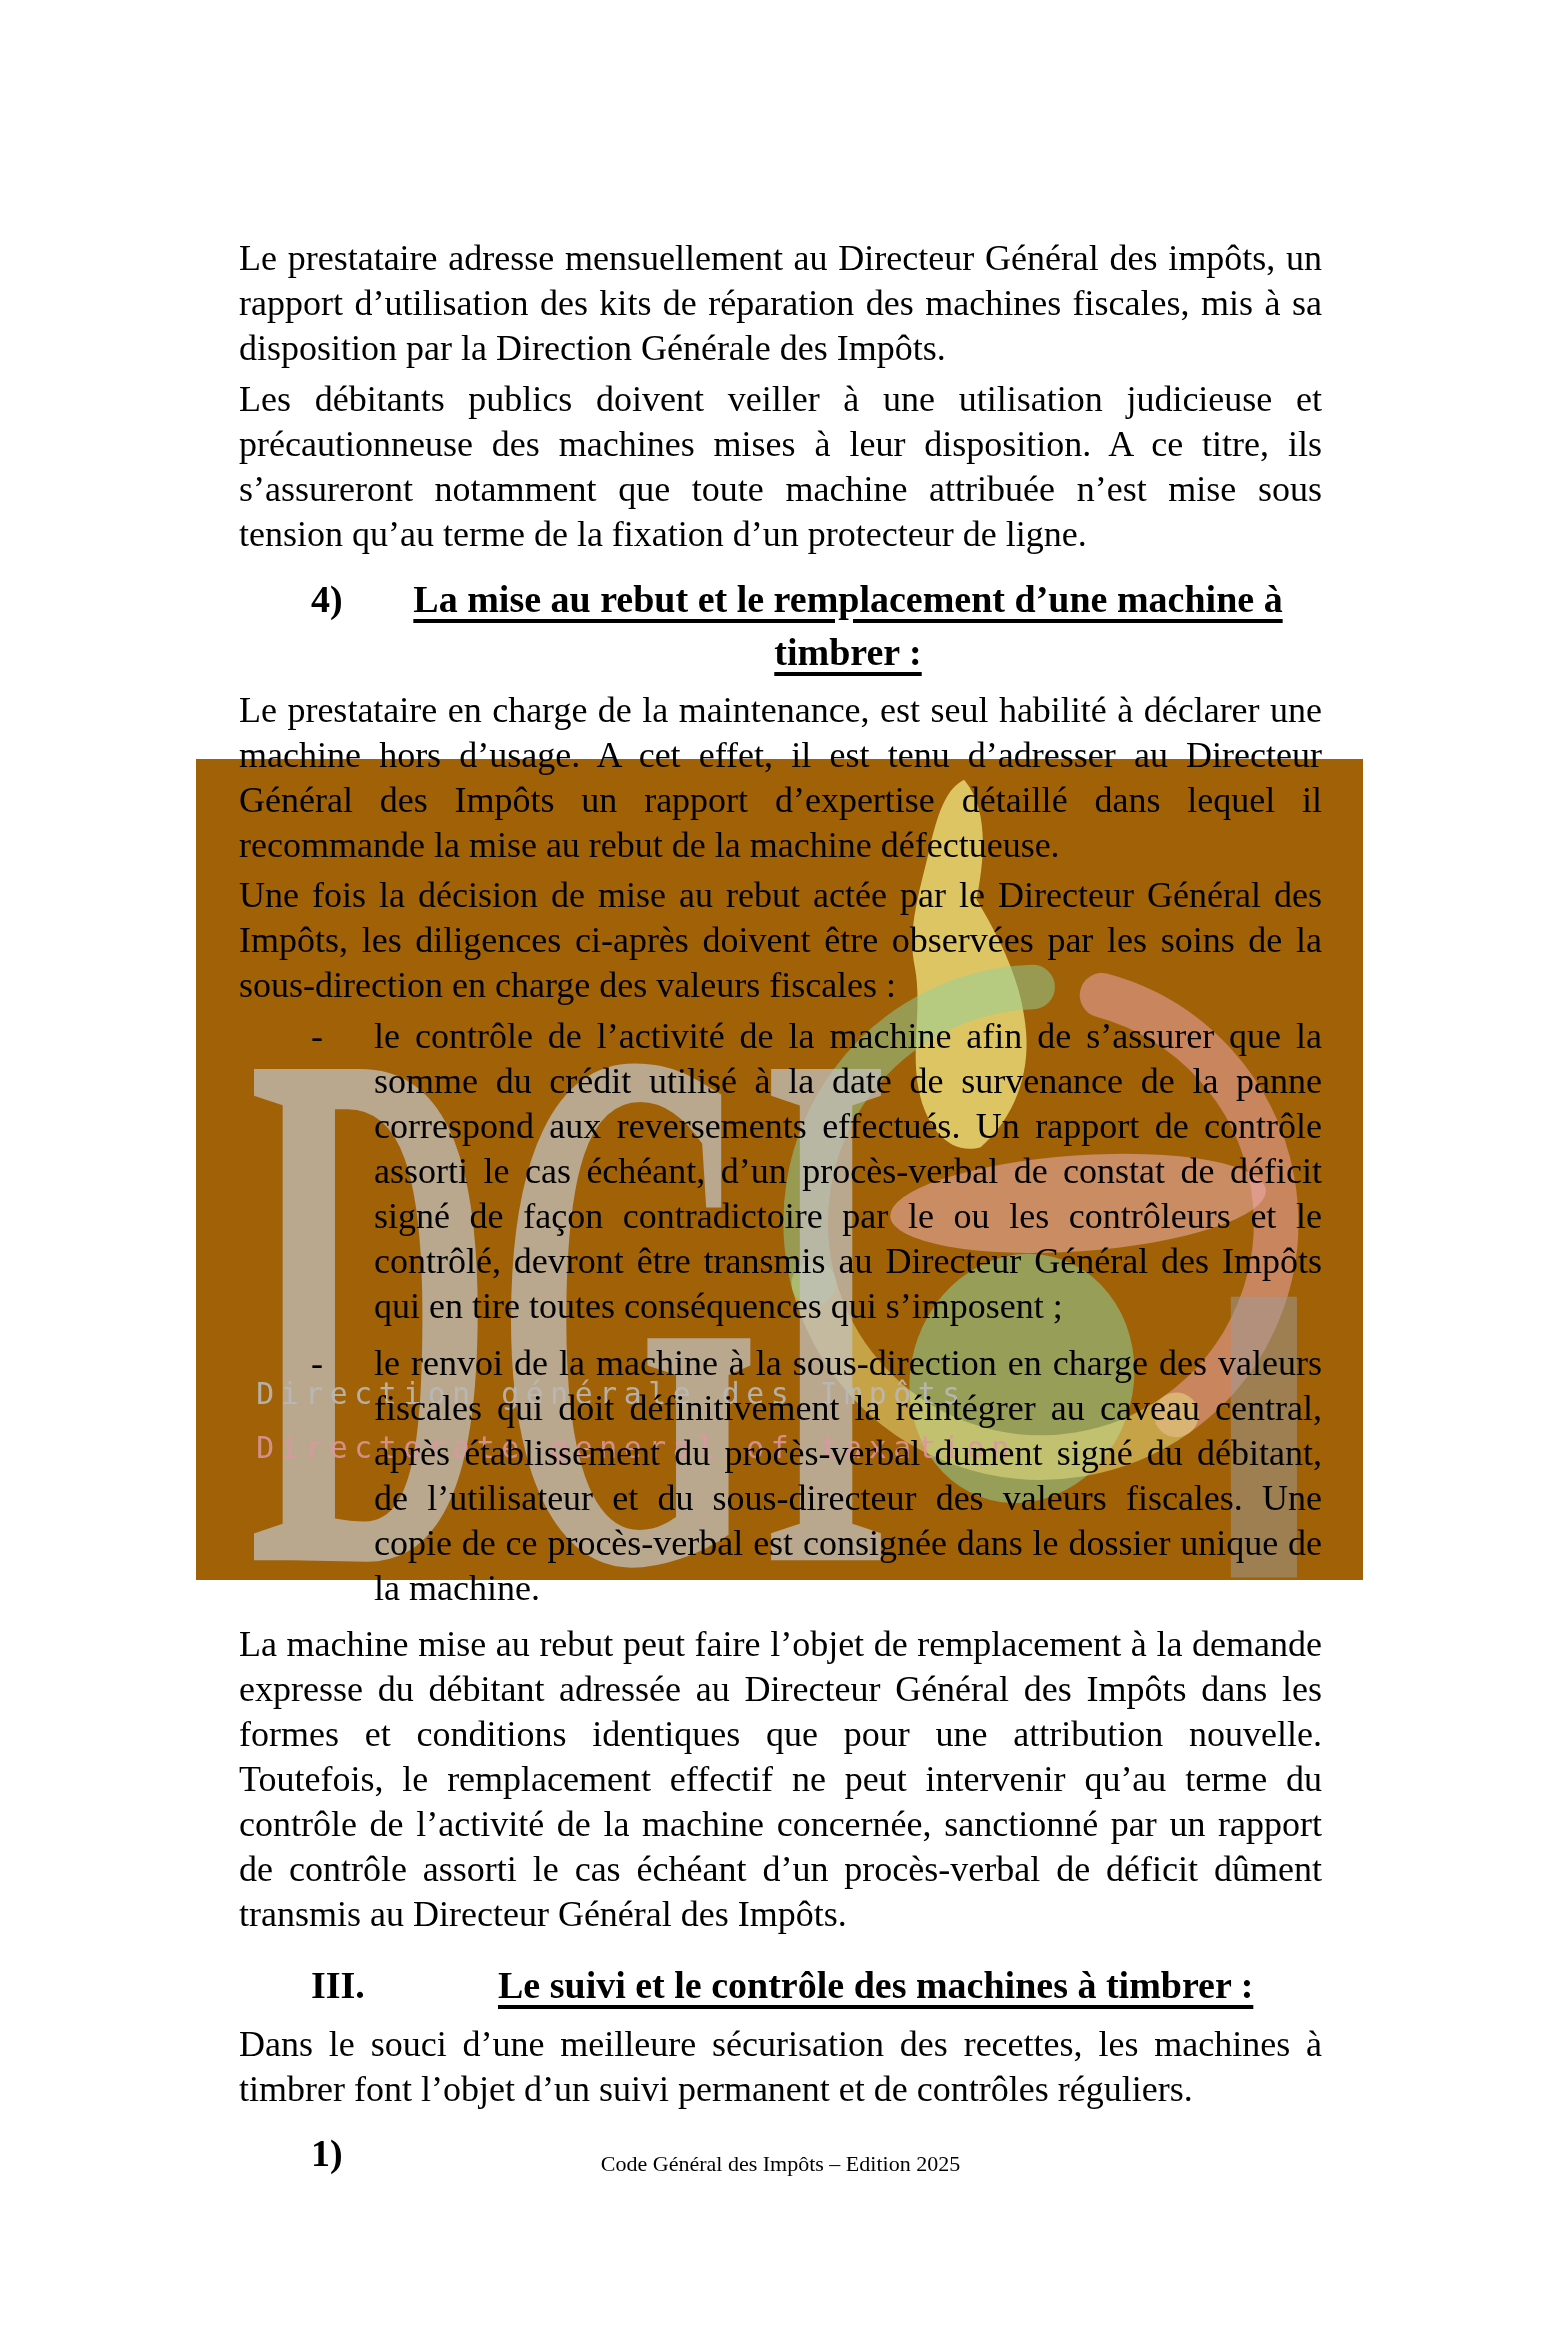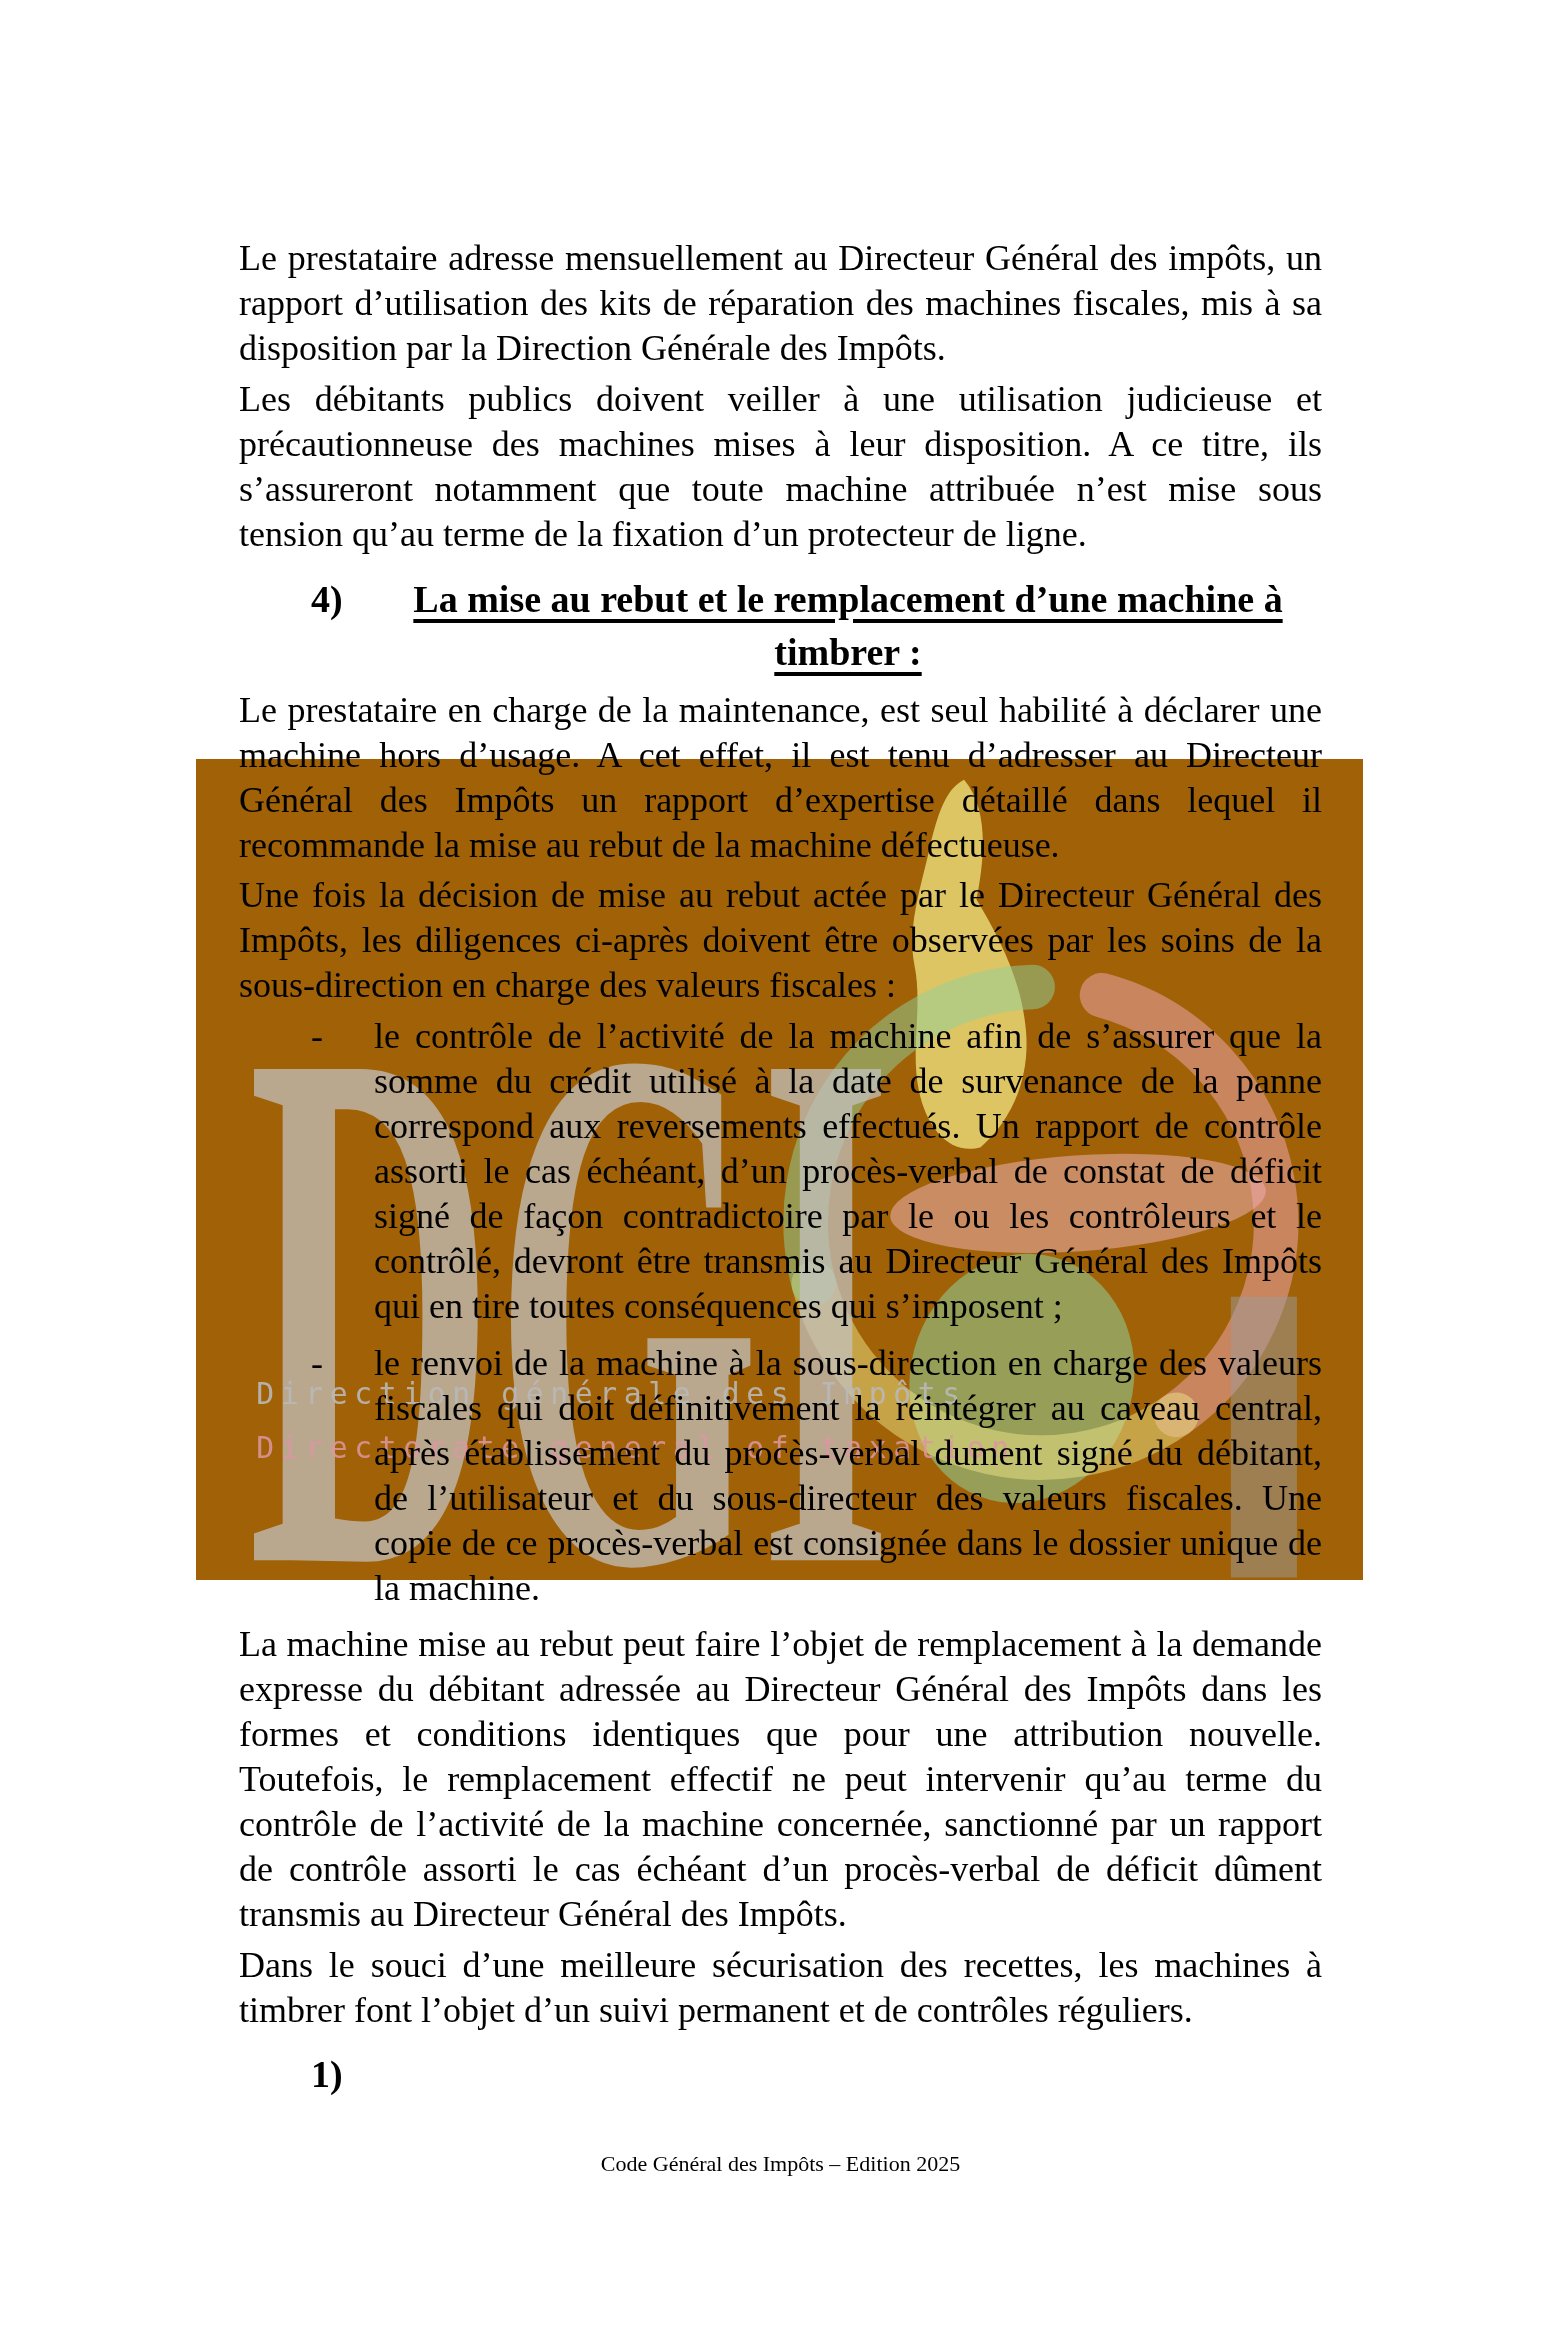--- a/index.html
+++ b/index.html
@@ -110,20 +110,24 @@
         <span>le contrôle de l’activité de la machine afin de s’assurer que la somme du crédit utilisé à la date de survenance de la panne correspond aux reversements effectués. Un rapport de contrôle assorti le cas échéant, d’un procès-verbal de constat de déficit signé de façon contradictoire par le ou les contrôleurs et le contrôlé, devront être transmis au Directeur Général des Impôts qui en tire toutes conséquences qui s’imposent ;</span>
       </div>
       <div class="bullet">
         <span class="marker">-</span>
         <span>le renvoi de la machine à la sous-direction en charge des valeurs fiscales qui doit définitivement la réintégrer au caveau central, après établissement du procès-verbal dument signé du débitant, de l’utilisateur et du sous-directeur des valeurs fiscales. Une copie de ce procès-verbal est consignée dans le dossier unique de la machine.</span>
       </div>
     </div>
 
     <p>La machine mise au rebut peut faire l’objet de remplacement à la demande expresse du débitant adressée au Directeur Général des Impôts dans les formes et conditions identiques que pour une attribution nouvelle. Toutefois, le remplacement effectif ne peut intervenir qu’au terme du contrôle de l’activité de la machine concernée, sanctionné par un rapport de contrôle assorti le cas échéant d’un procès-verbal de déficit dûment transmis au Directeur Général des Impôts.</p>
 
+    <div class="heading h-suivi-controle">
+      <span class="hnum">III.</span>
+      <span class="u">Le suivi et le contrôle des machines à timbrer :</span>
+    </div>
 
     <p>Dans le souci d’une meilleure sécurisation des recettes, les machines à timbrer font l’objet d’un suivi permanent et de contrôles réguliers.</p>
 
     <div class="heading h-suivi">
       <span class="hnum">1)</span>
     </div>
 
   </div>
 
   <div class="footer">

